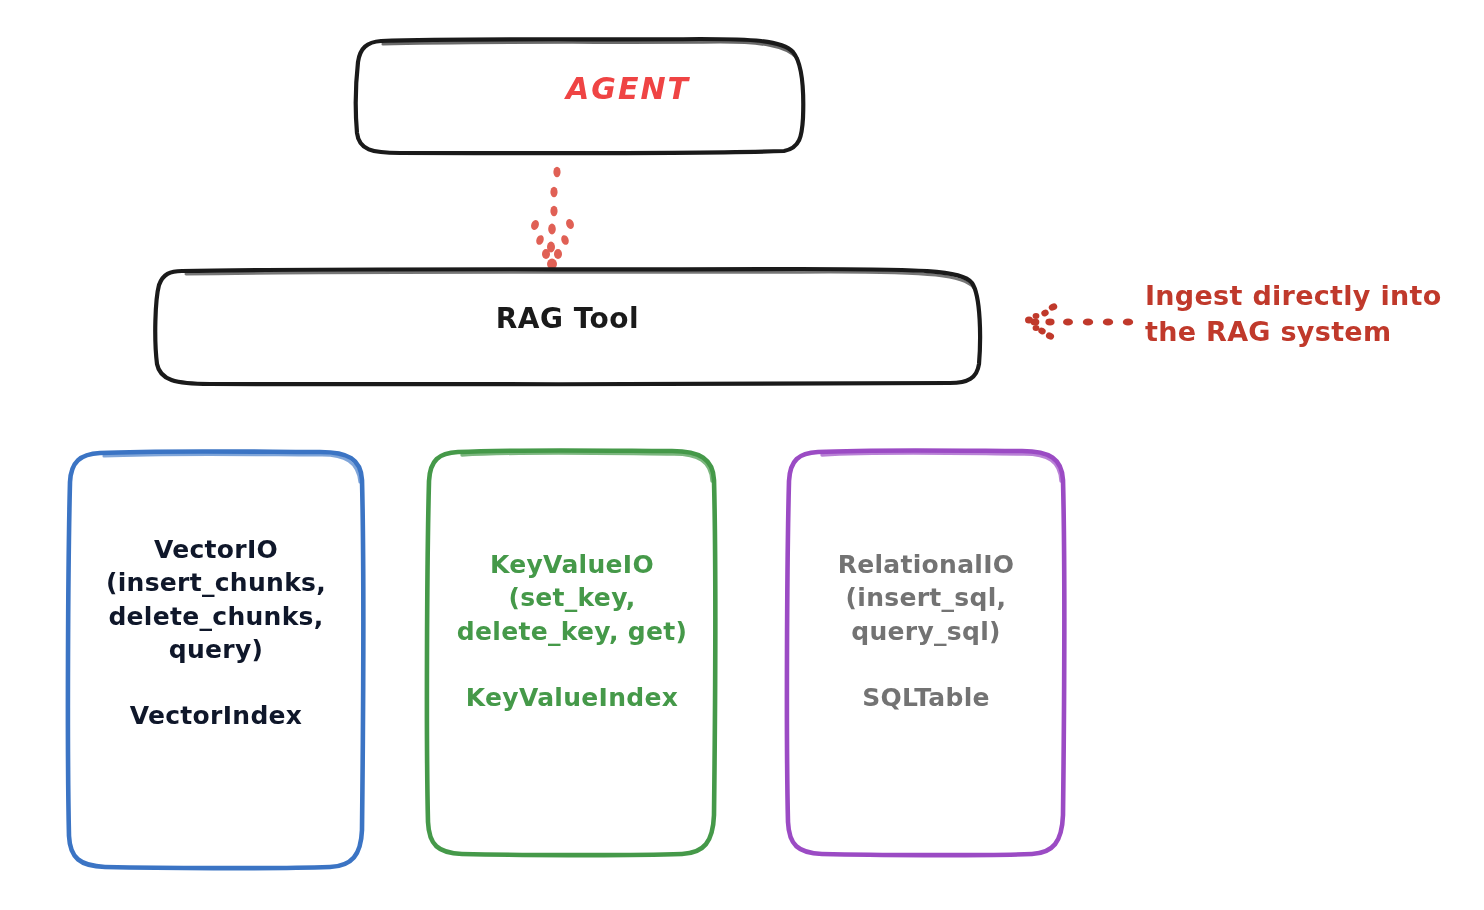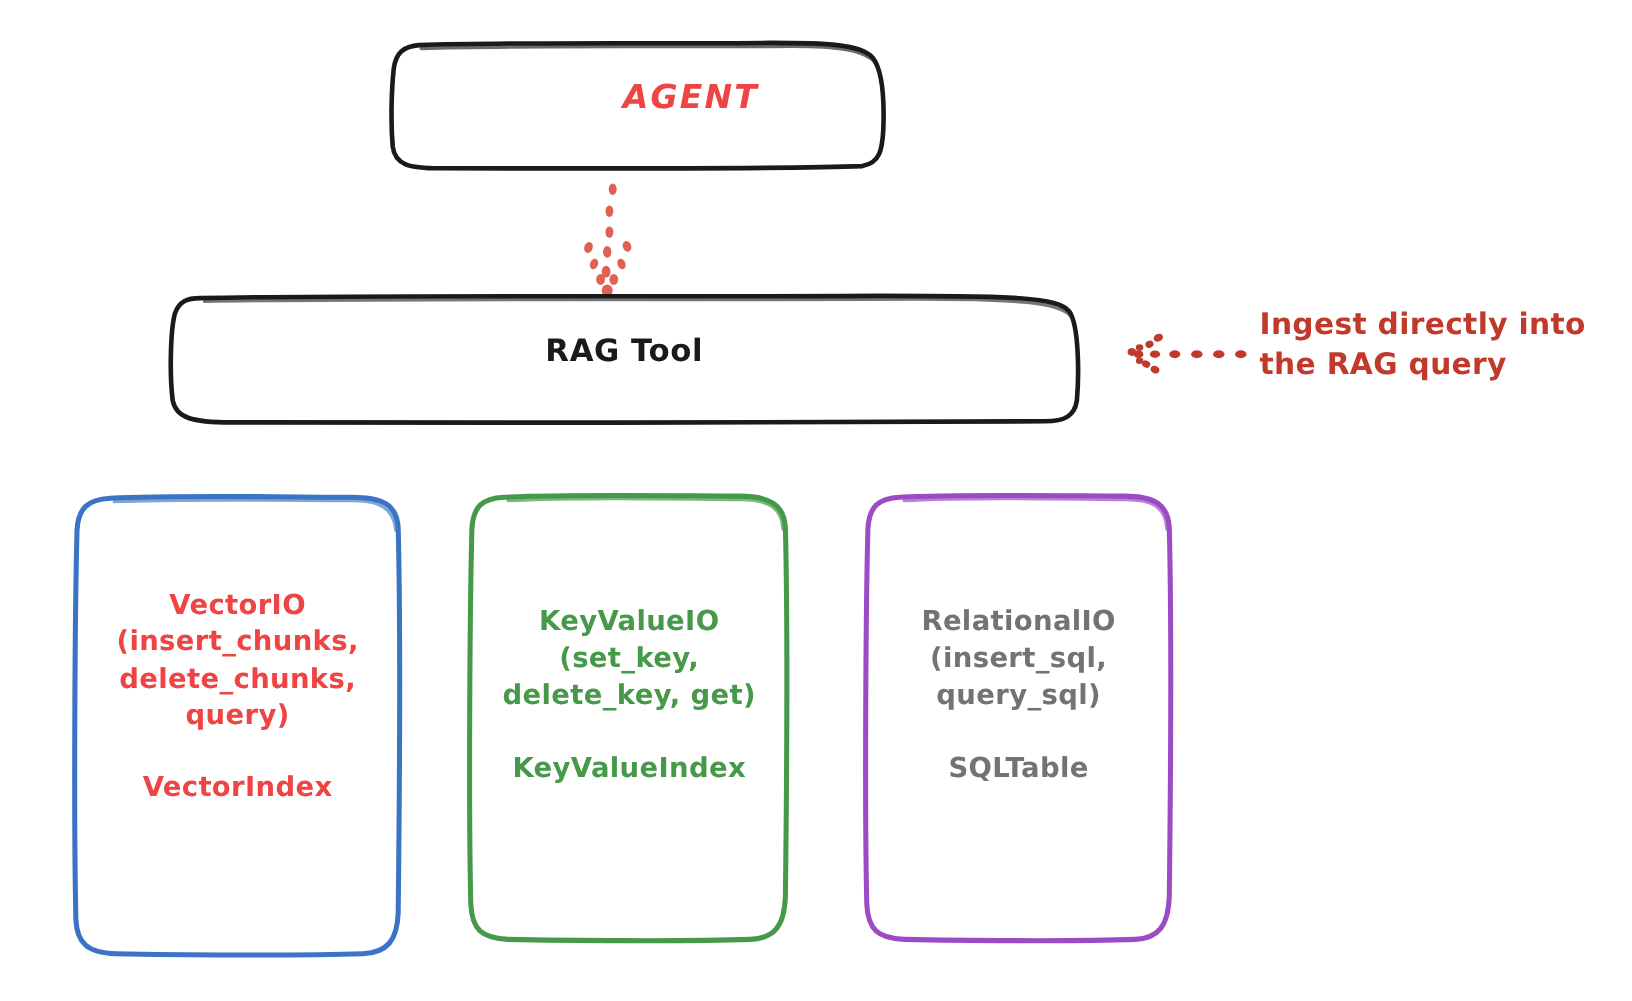--- a/index.html
+++ b/index.html
@@ -59,21 +59,21 @@
     position: absolute;
     text-align: center;
     font-size: 25px;
     font-weight: 600;
     line-height: 1.33;
     letter-spacing: 0.3px;
     white-space: pre-line;
     pointer-events: none;
     font-family: "DejaVu Sans", sans-serif;
   }
-  #vectorio-label   { left: 70px;  top: 533px; width: 292px; color: #ef4444; }
+  #vectorio-label   { left: 70px;  top: 533px; width: 292px; color: #0f172a; }
   #keyvalueio-label { left: 428px; top: 548px; width: 288px; color: #459949; }
   #relationalio-label { left: 788px; top: 548px; width: 276px; color: #737373; }
 
   
   #annotation-text {
     position: absolute;
     left: 1145px;
     top: 278px;
     width: 330px;
     font-size: 27px;
@@ -219,13 +219,13 @@
 
 KeyValueIndex</div>
 
 <div class="store-label" id="relationalio-label">RelationalIO
 (insert_sql,
 query_sql)
 
 SQLTable</div>
 
 <div id="annotation-text">Ingest directly into
-the RAG query</div>
+the RAG system</div>
 
 </body></html>

